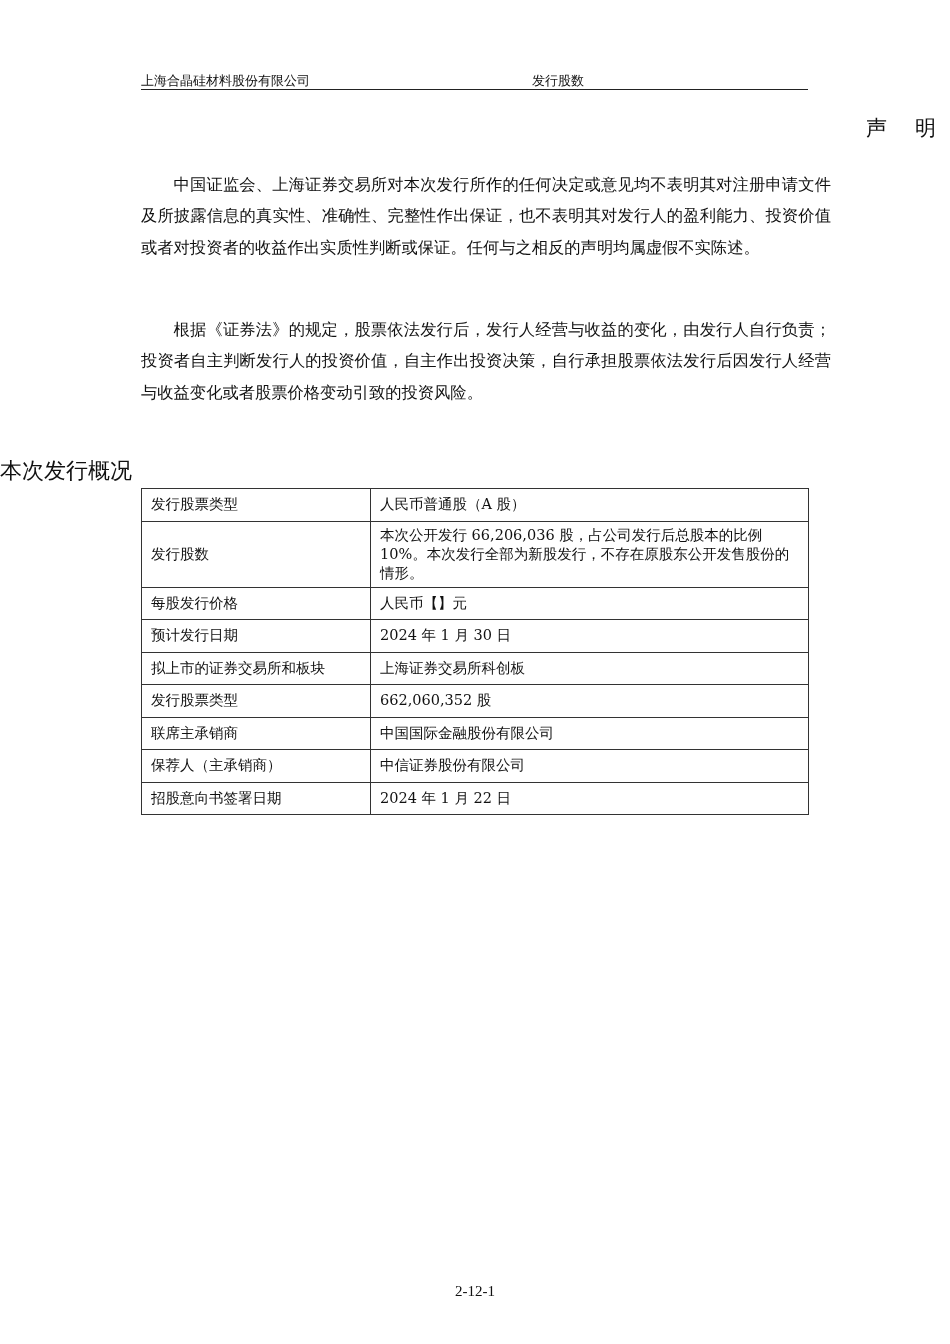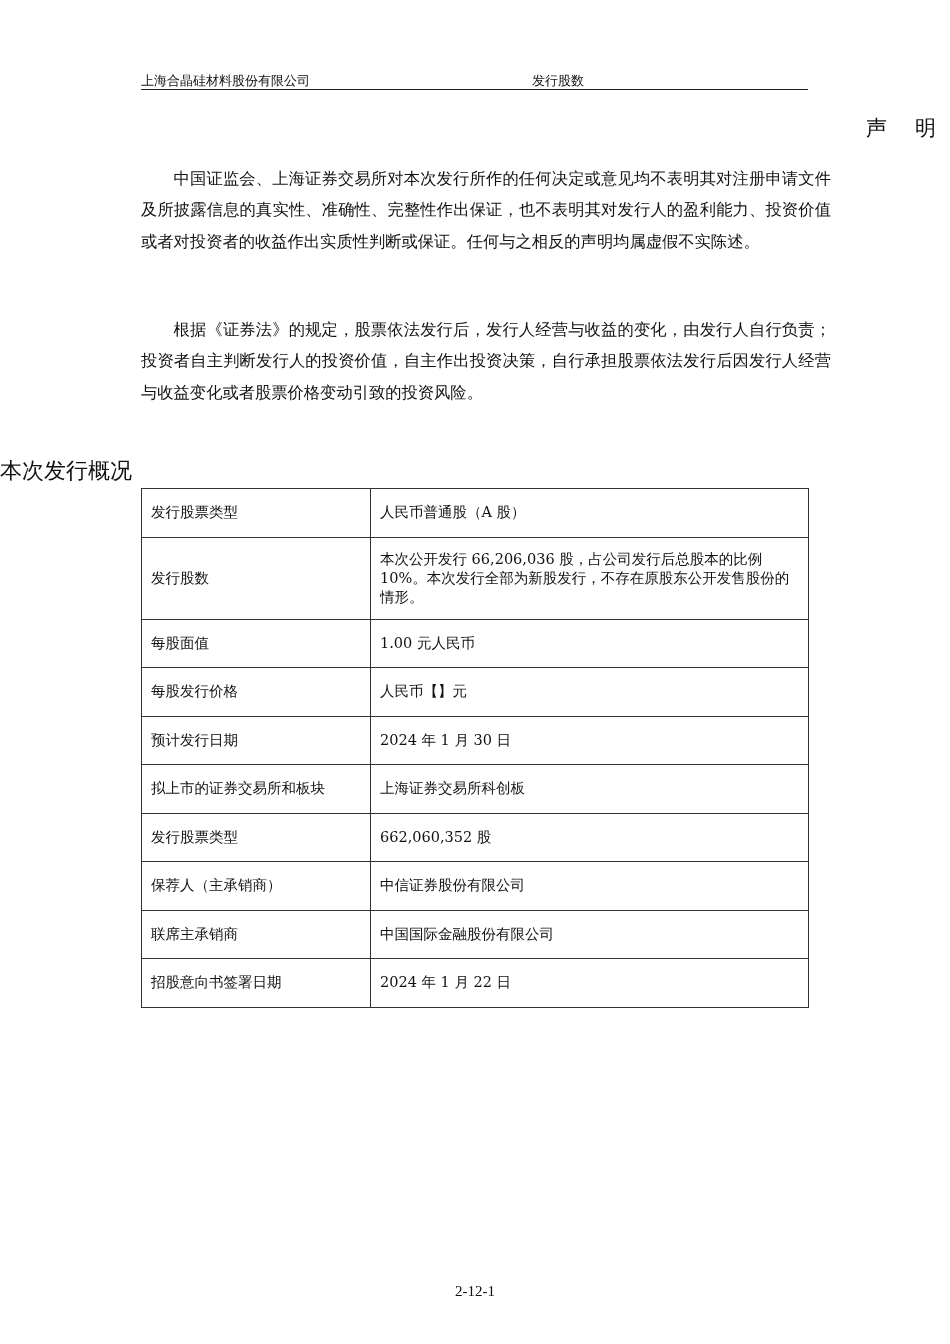--- a/index.html
+++ b/index.html
@@ -8,27 +8,27 @@
   .header { position:absolute; left:141px; top:72px; width:667px; height:17px;
             border-bottom:1.5px solid #222; font-family:Liberation Sans, sans-serif;
             font-size:13px; line-height:17px; }
   .header .left { position:absolute; left:0; top:0; }
   .header .right { position:absolute; left:391px; top:0; }
   .title { position:absolute; left:0; width:950px; top:114px; text-align:right;
            font-size:21px; letter-spacing:0; }
   .title span { margin:0 14px; }
   .para { position:absolute; left:141px; width:690px; font-size:16.3px; line-height:31.4px;
           text-indent:2em; margin:0; text-align:justify; }
-  .p1 { top:163px; }
+  .p1 { top:169px; }
   .p2 { top:314px; }
   .table-title { position:absolute; left:0; width:950px; top:454px; text-align:left;
                  font-size:22px; line-height:34px; }
   table.overview { position:absolute; left:141px; top:488px; width:668px;
                    border-collapse:collapse; font-size:14.5px; }
-  table.overview td { border:1px solid #333; padding:8px 9px; vertical-align:middle;
+  table.overview td { border:1px solid #333; padding:0 9px; vertical-align:middle;
                       height:31.5px; line-height:19px; }
   table.overview td.k { width:210px; }
   table.overview td.v { }
   table.overview tr.tall td { height:65px; }
   .pagenum { position:absolute; left:0; width:950px; top:1283px; text-align:center;
              font-family:"Liberation Serif","DejaVu Serif",serif; font-size:15px; }
 </style>
 </head>
 <body>
 
@@ -48,46 +48,42 @@
   <tbody>
       <tr>
     <td class="k">发行股票类型</td>
     <td class="v">人民币普通股（A 股）</td>
   </tr>
   <tr class="tall">
     <td class="k">发行股数</td>
     <td class="v">本次公开发行 66,206,036 股，占公司发行后总股本的比例 10%。本次发行全部为新股发行，不存在原股东公开发售股份的情形。</td>
   </tr>
   <tr>
-    <td class="k">每股面值</td>
-    <td class="v">1.00 元人民币</td>
-  </tr>
-  <tr>
     <td class="k">每股发行价格</td>
     <td class="v">人民币【】元</td>
   </tr>
   <tr>
     <td class="k">预计发行日期</td>
     <td class="v">2024 年 1 月 30 日</td>
   </tr>
   <tr>
     <td class="k">拟上市的证券交易所和板块</td>
     <td class="v">上海证券交易所科创板</td>
   </tr>
   <tr>
     <td class="k">发行股票类型</td>
     <td class="v">662,060,352 股</td>
   </tr>
   <tr>
+    <td class="k">联席主承销商</td>
+    <td class="v">中国国际金融股份有限公司</td>
+  </tr>
+  <tr>
     <td class="k">保荐人（主承销商）</td>
     <td class="v">中信证券股份有限公司</td>
-  </tr>
-  <tr>
-    <td class="k">联席主承销商</td>
-    <td class="v">中国国际金融股份有限公司</td>
   </tr>
   <tr>
     <td class="k">招股意向书签署日期</td>
     <td class="v">2024 年 1 月 22 日</td>
   </tr>
 </tbody>
   </table>
 
 <div class="pagenum">2-12-1</div>
 

